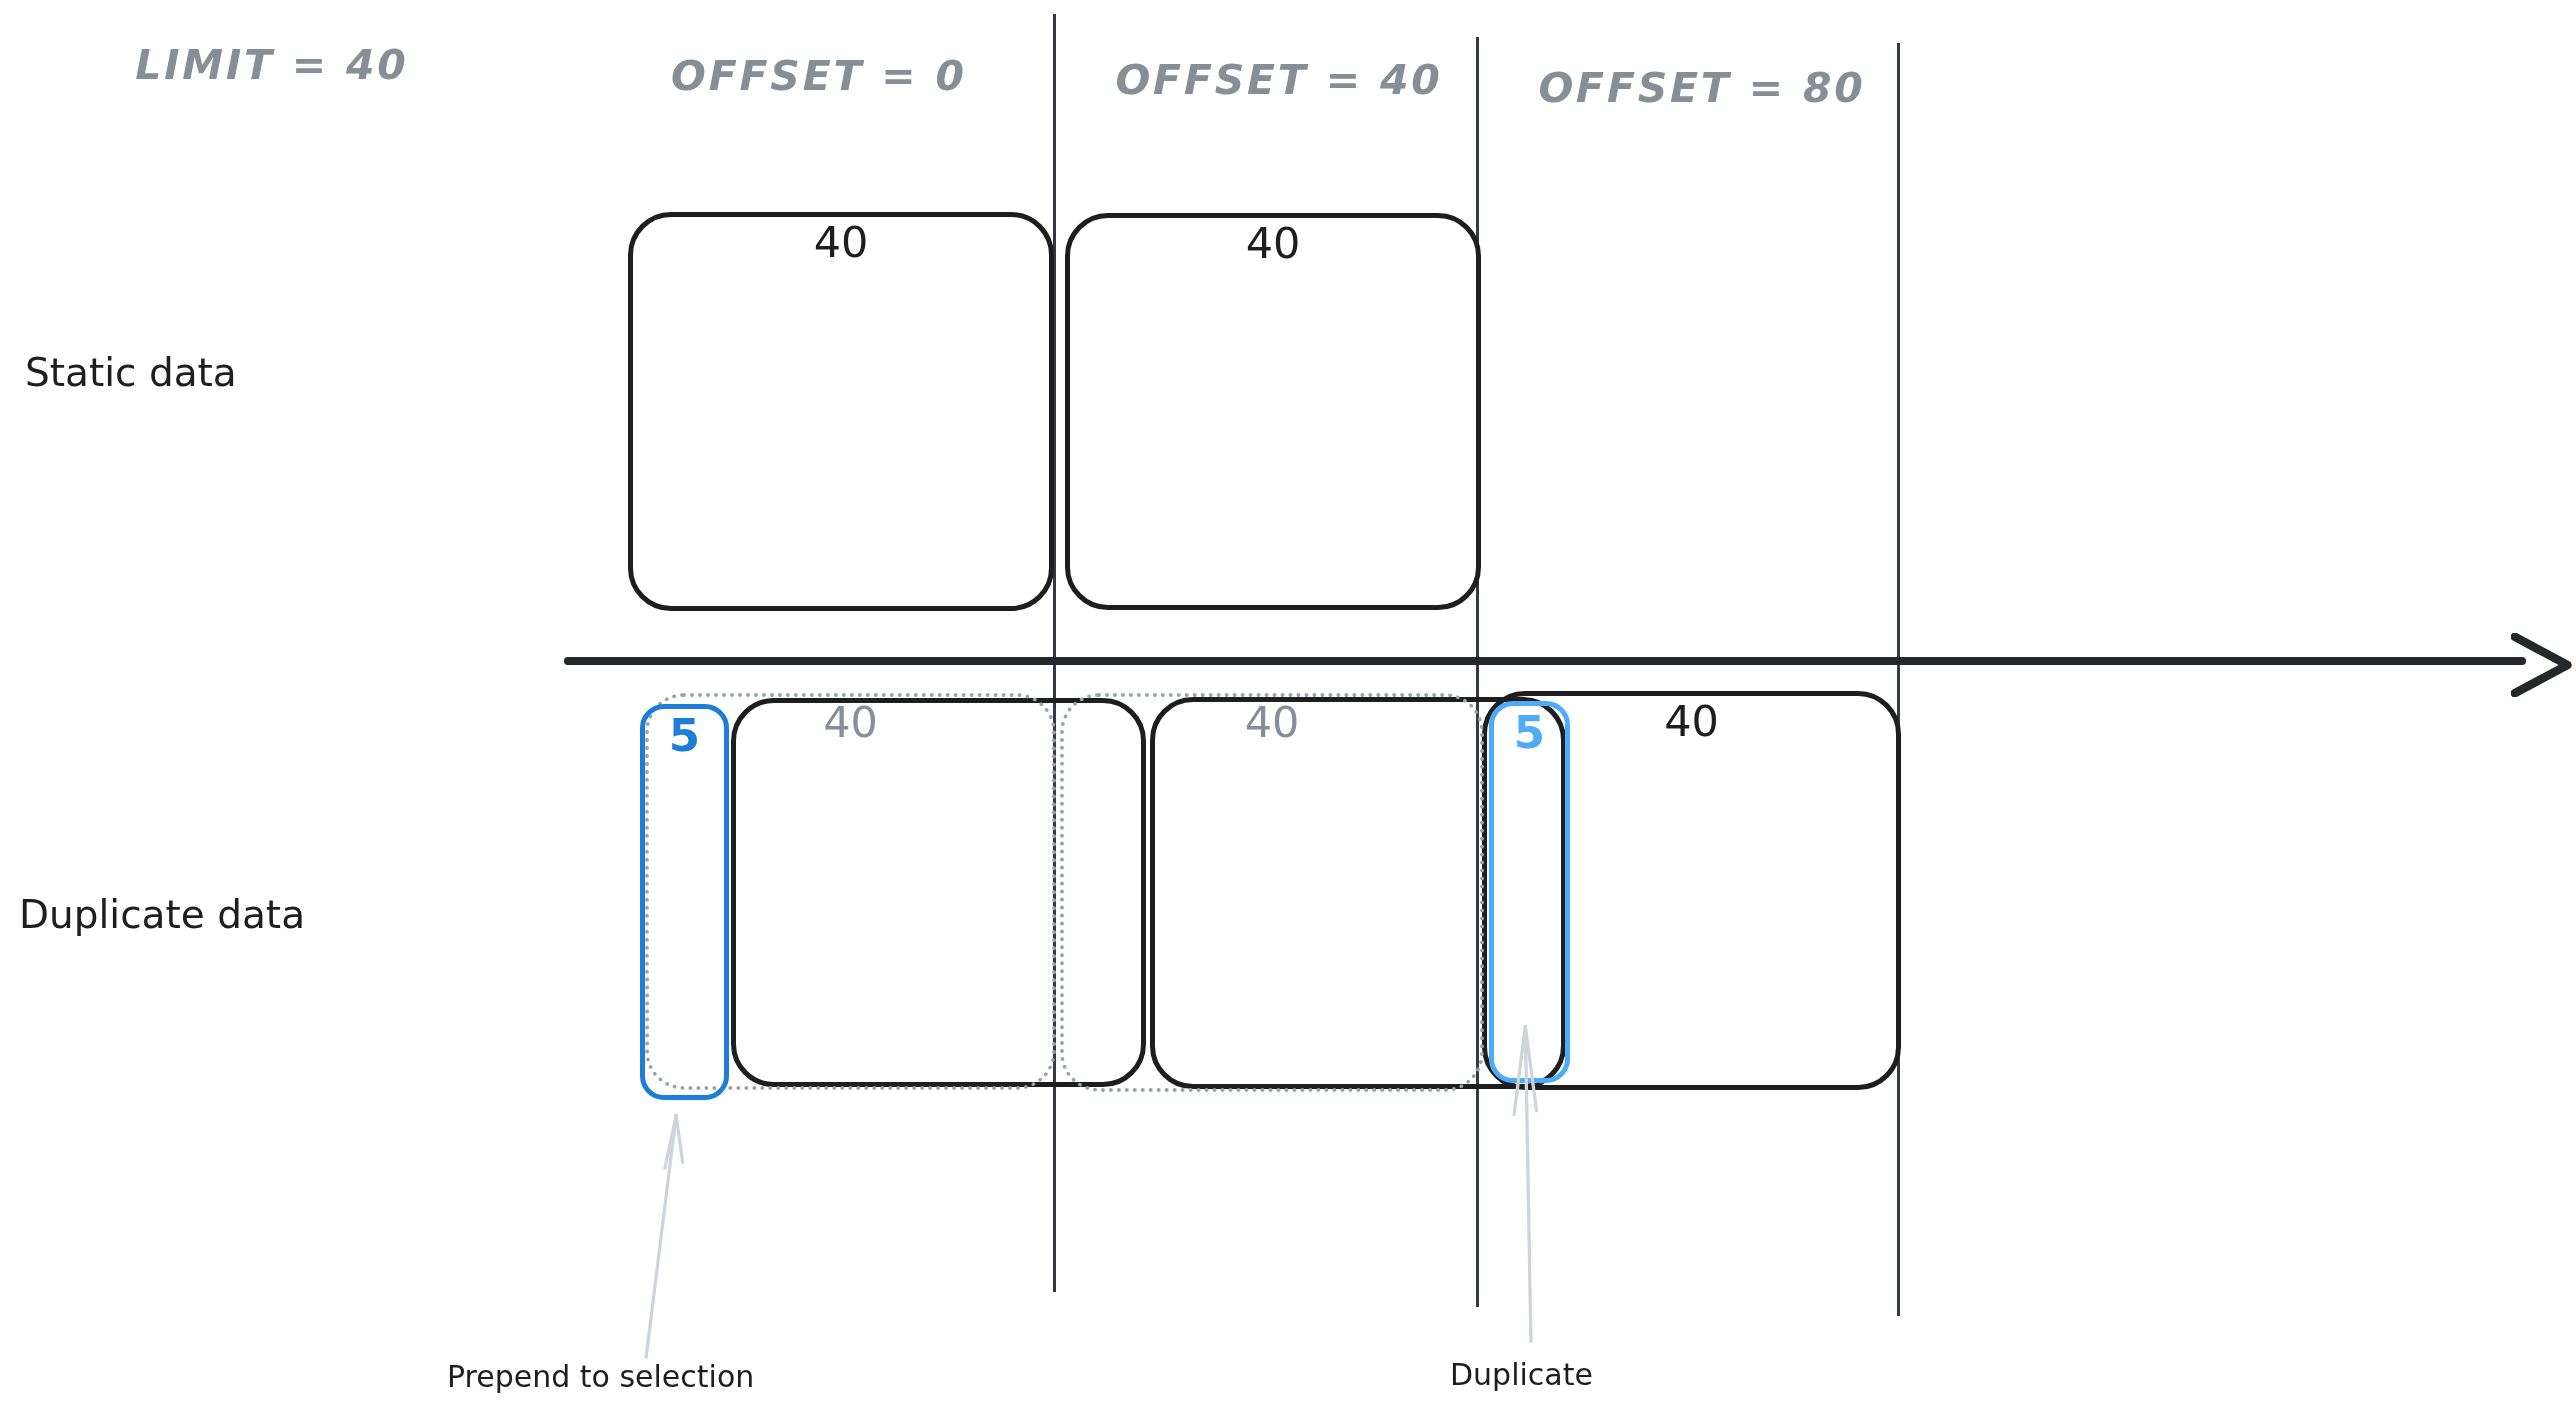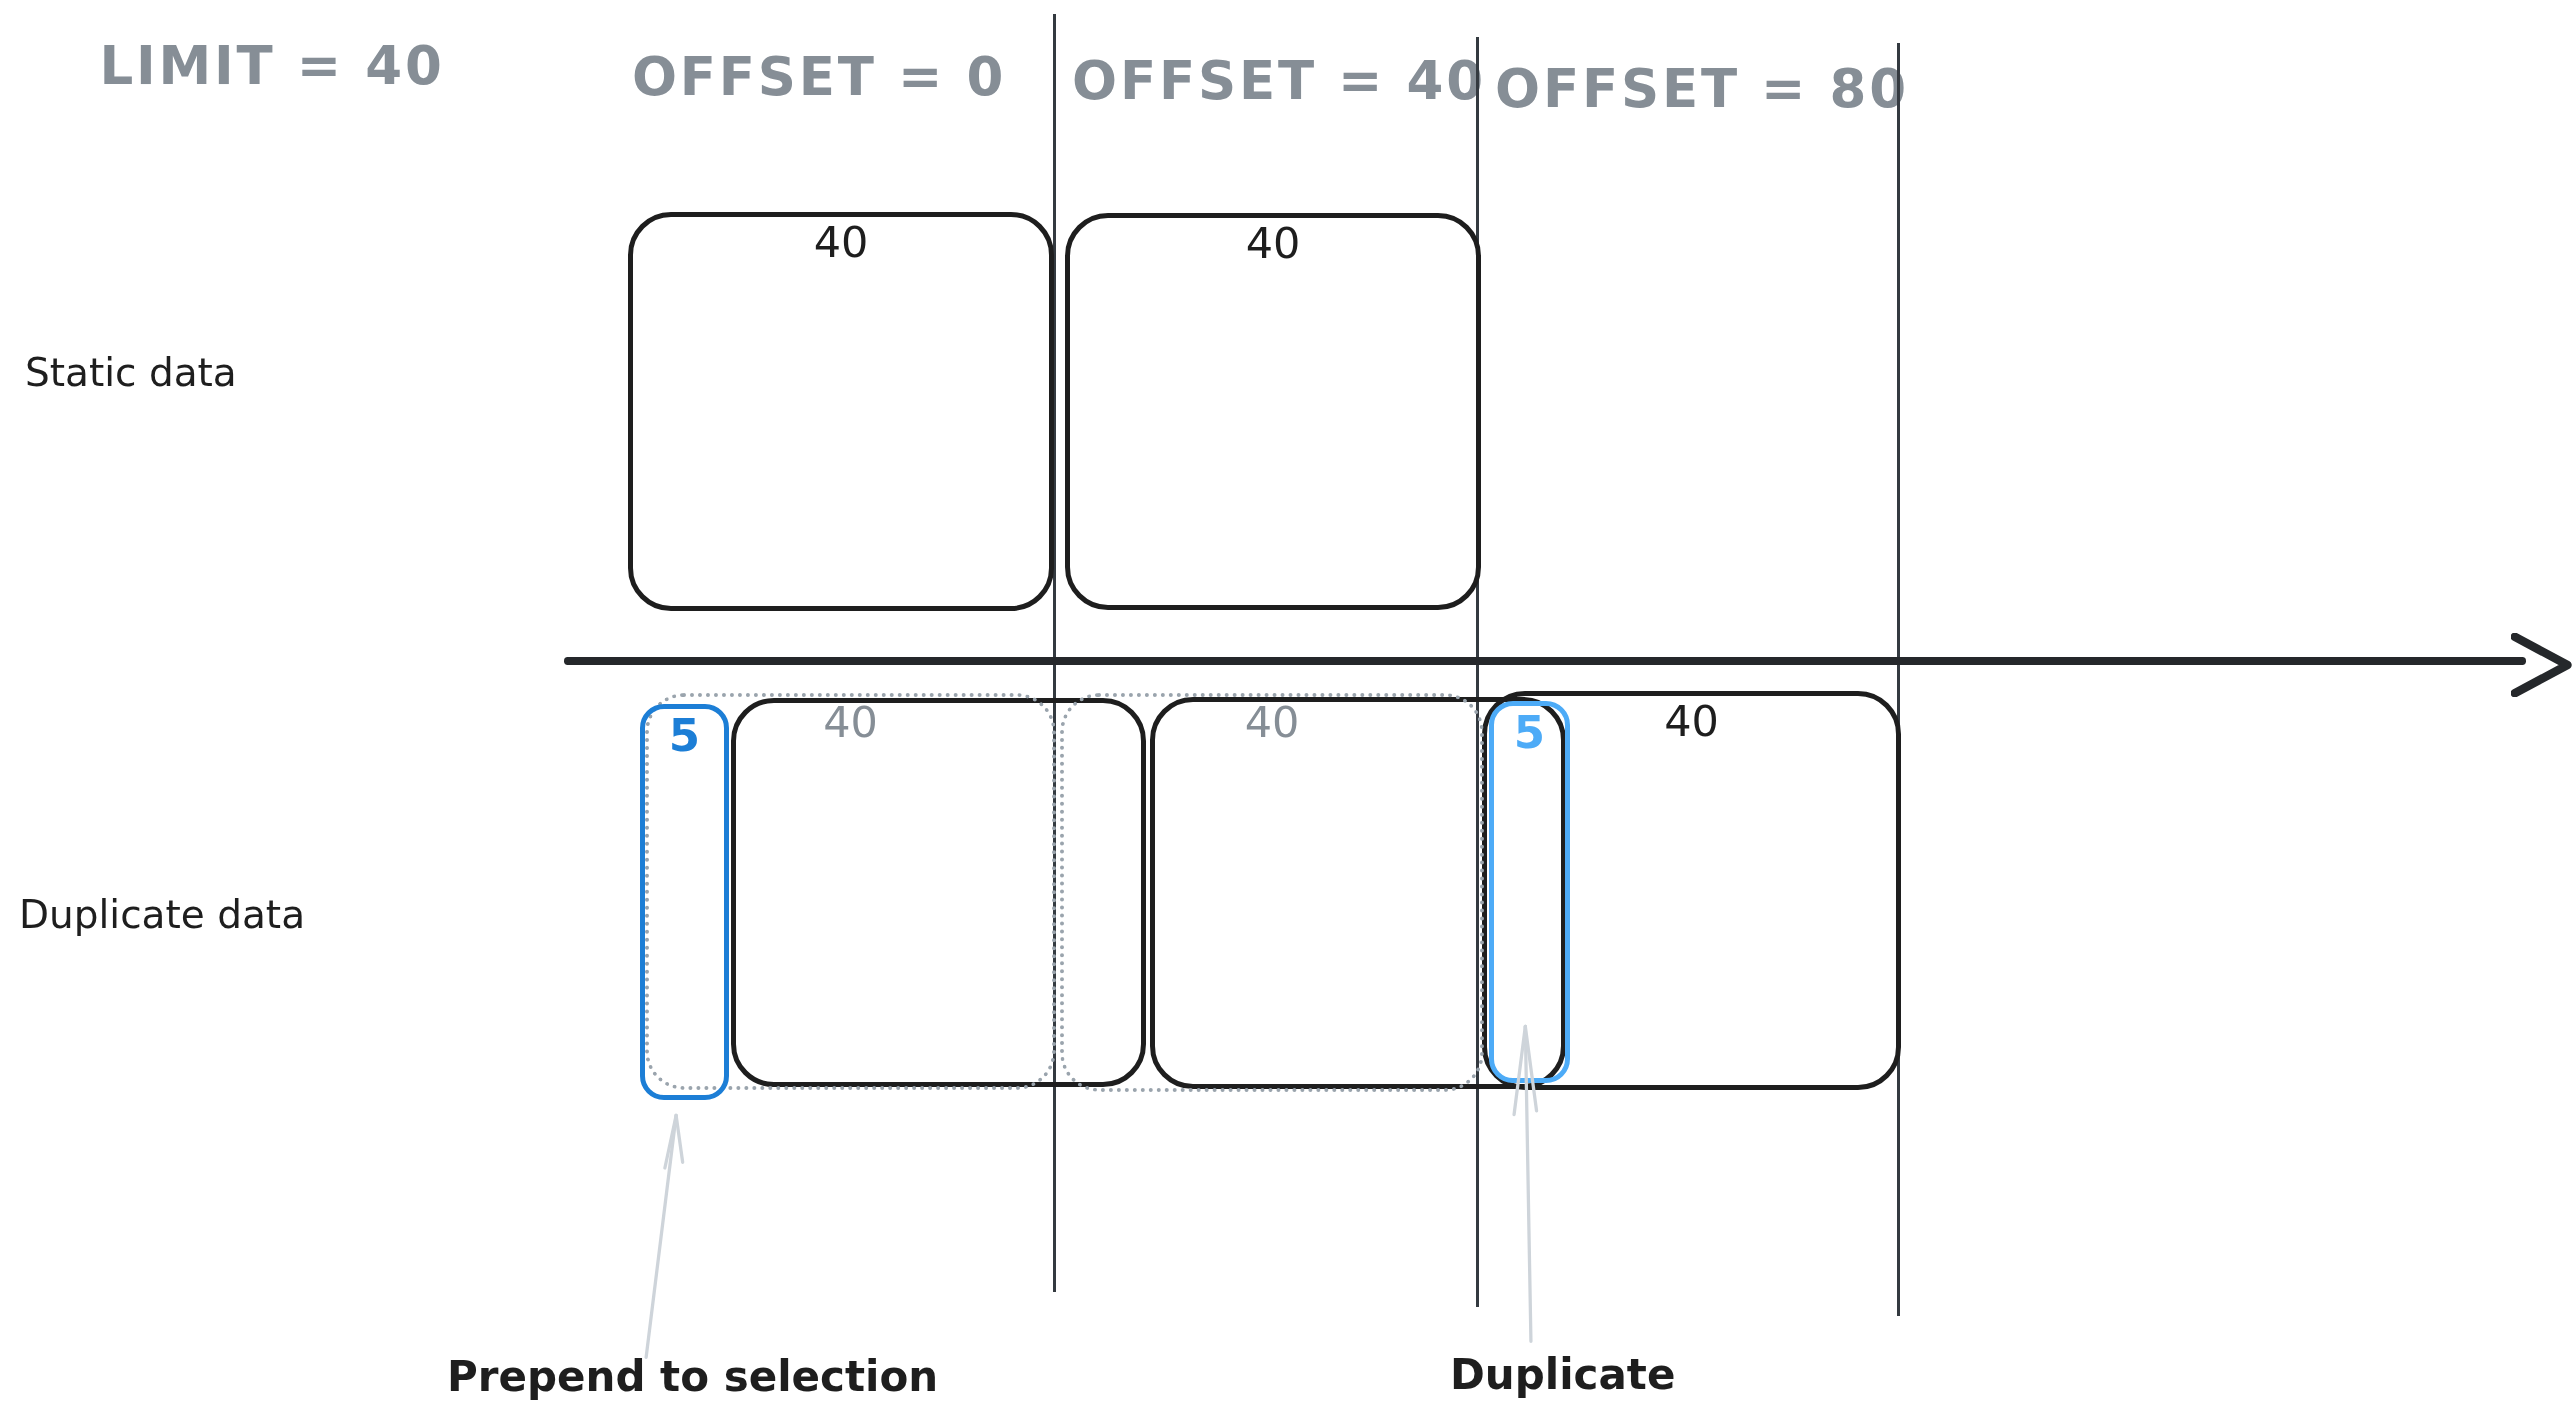--- a/index.html
+++ b/index.html
@@ -14,25 +14,26 @@
     background: #ffffff;
     overflow: hidden;
     font-family: "DejaVu Sans", "Liberation Sans", sans-serif;
   }
 
   
   .hdr {
     position: absolute;
     transform: translateX(-50%);
     color: var(--c-muted-gray, #868e96);
-    font-size: 53px;
+    font-size: 41px;
     font-weight: 600;
     letter-spacing: 2.8px;
     white-space: nowrap;
     line-height: 49px;
+    font-style: italic;
   }
   .hdr-limit   { left: 272px;  top: 41px; }
   .hdr-off0    { left: 819px;  top: 52px; }
   .hdr-off40   { left: 1279px; top: 56px; }
   .hdr-off80   { left: 1702px; top: 64px; }
 
   
   .vline {
     position: absolute;
     width: 2.8px;
@@ -110,22 +111,22 @@
 
   
   .note-arrow { position: absolute; color: var(--c-arrow-gray, #ced4da); z-index: 5; }
   .note-arrow-1 { left: 633px;  top: 1108px; }
   .note-arrow-2 { left: 1500px; top: 1019px; }
 
   
   .note {
     position: absolute;
     color: var(--c-ink, #1e1e1e);
-    font-size: 42px;
-    font-weight: 700;
+    font-size: 30px;
+    font-weight: 400;
     line-height: 49px;
     white-space: nowrap;
     z-index: 5;
   }
   .note-prepend   { left: 447px;  top: 1352px; }
   .note-duplicate { left: 1450px; top: 1350px; }
 
   svg { display: block; }
 </style>
 </head>

